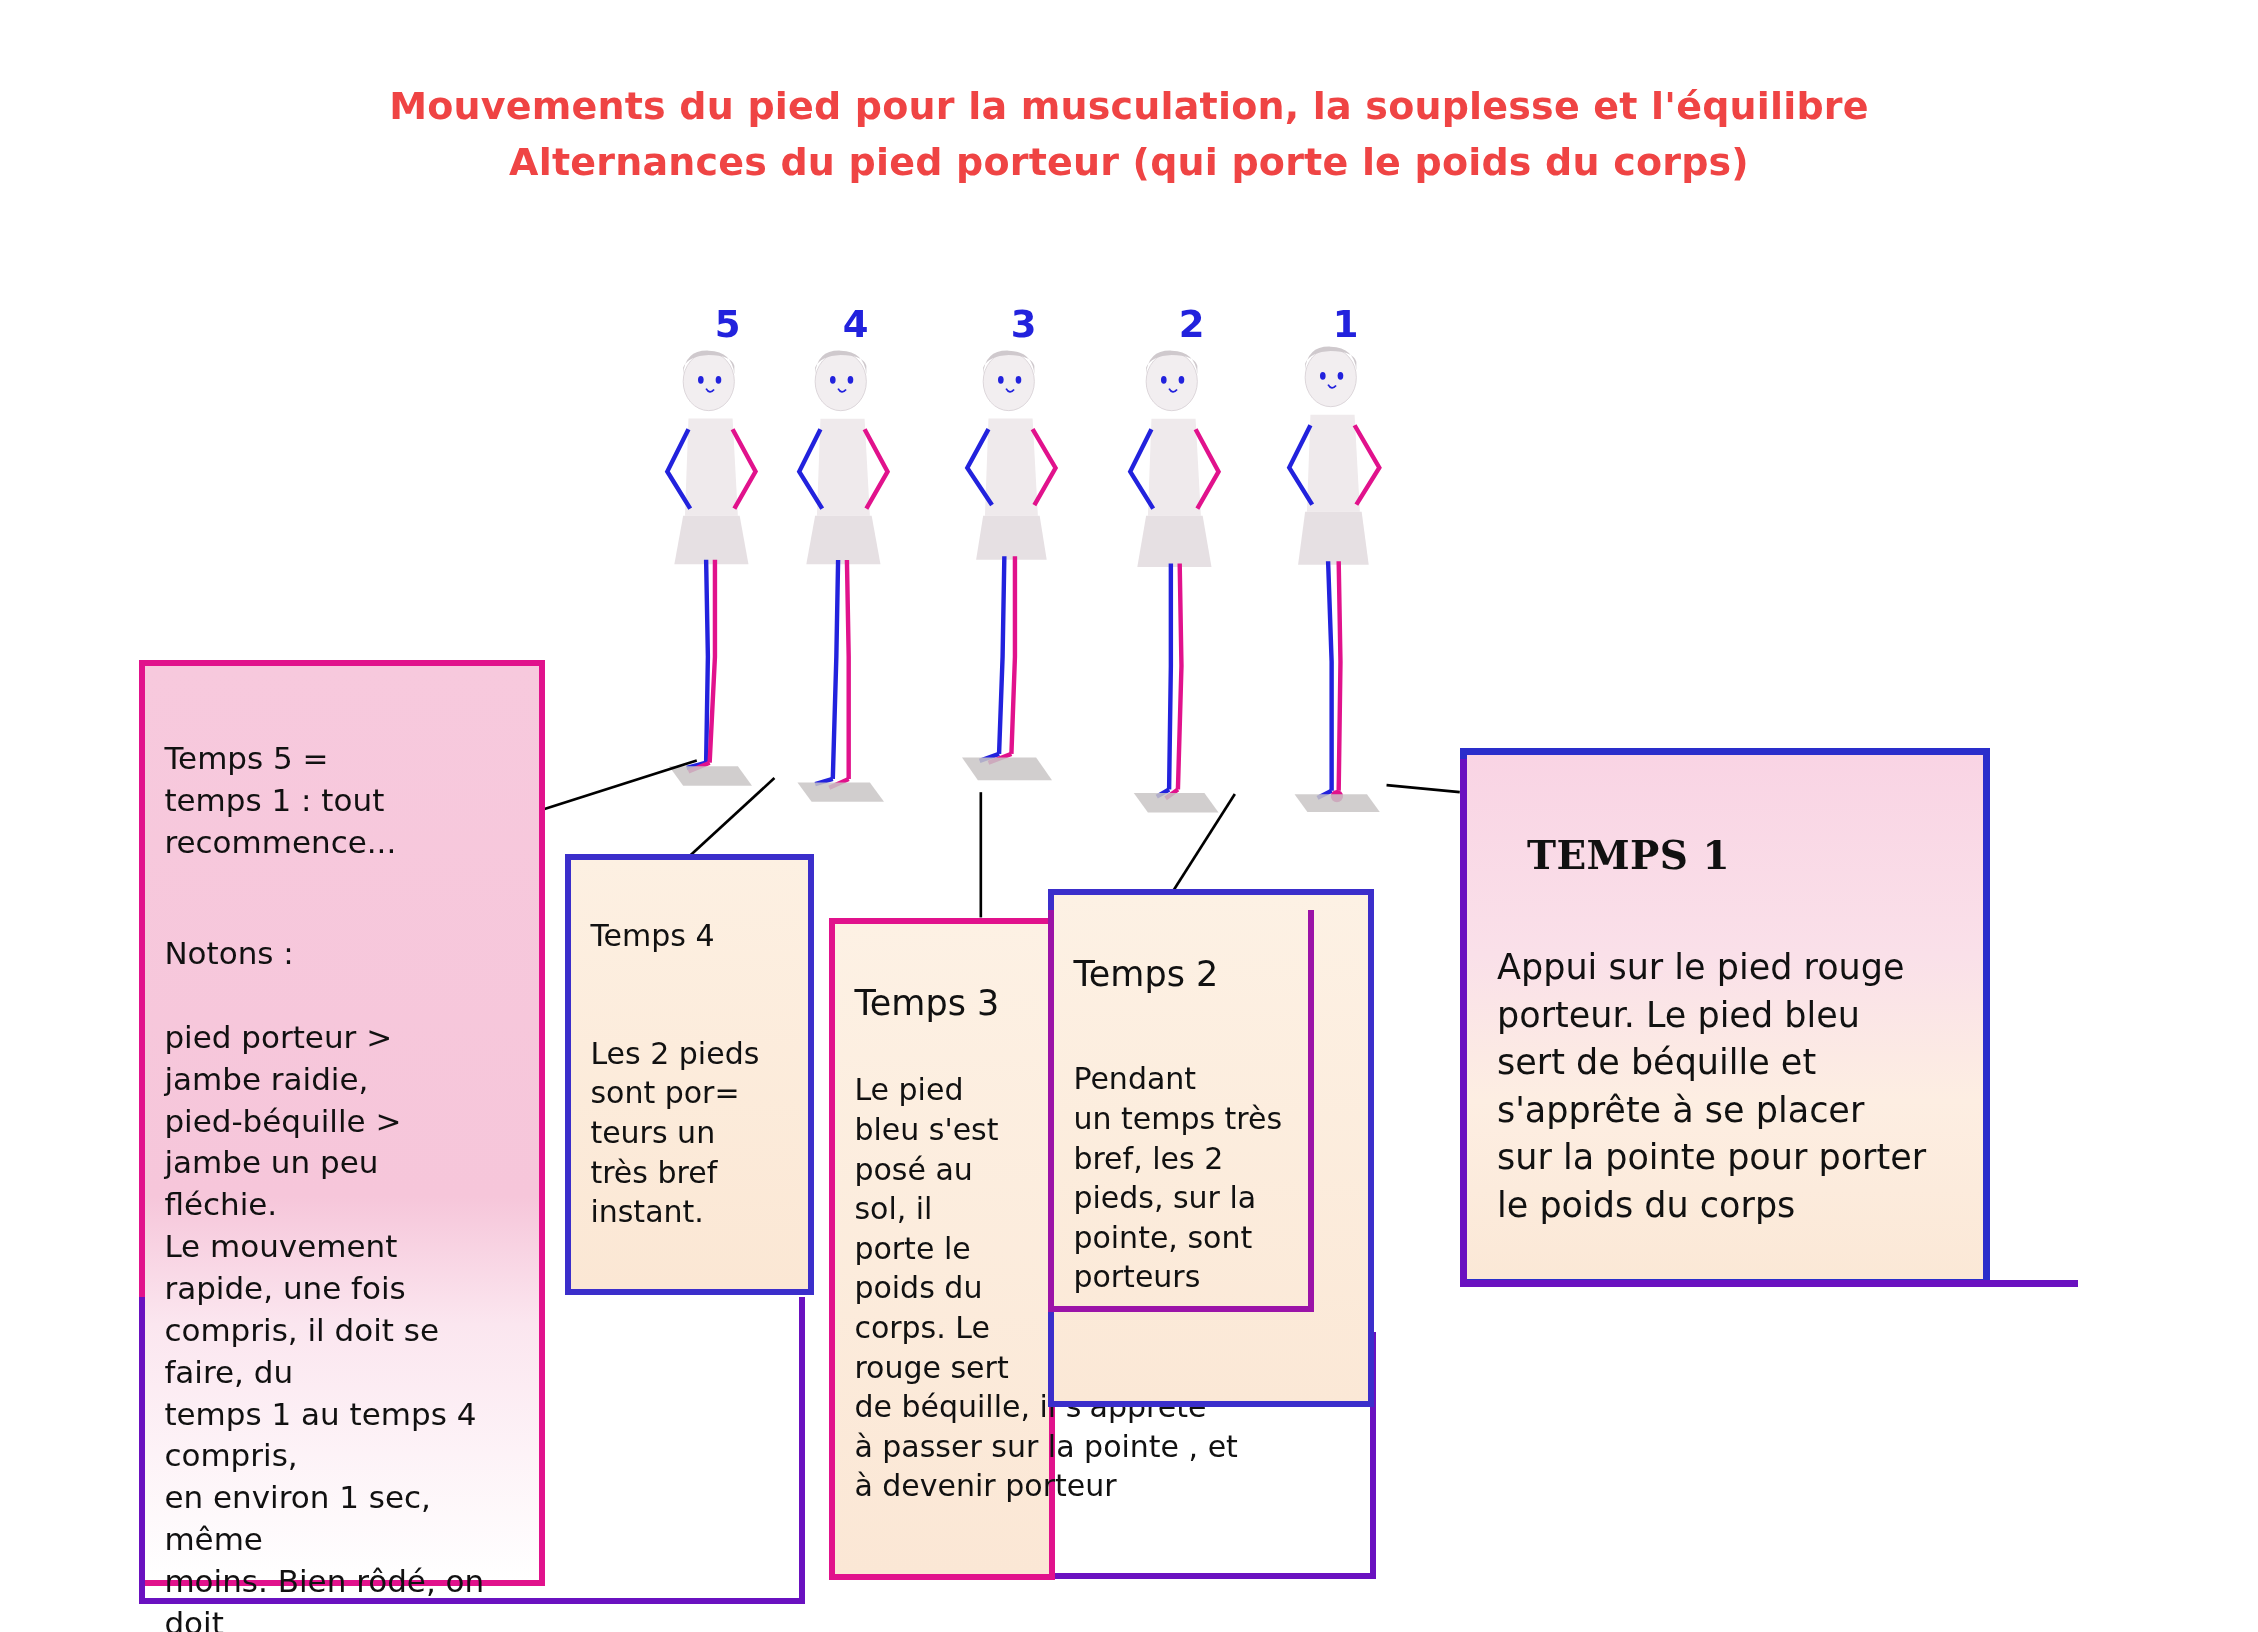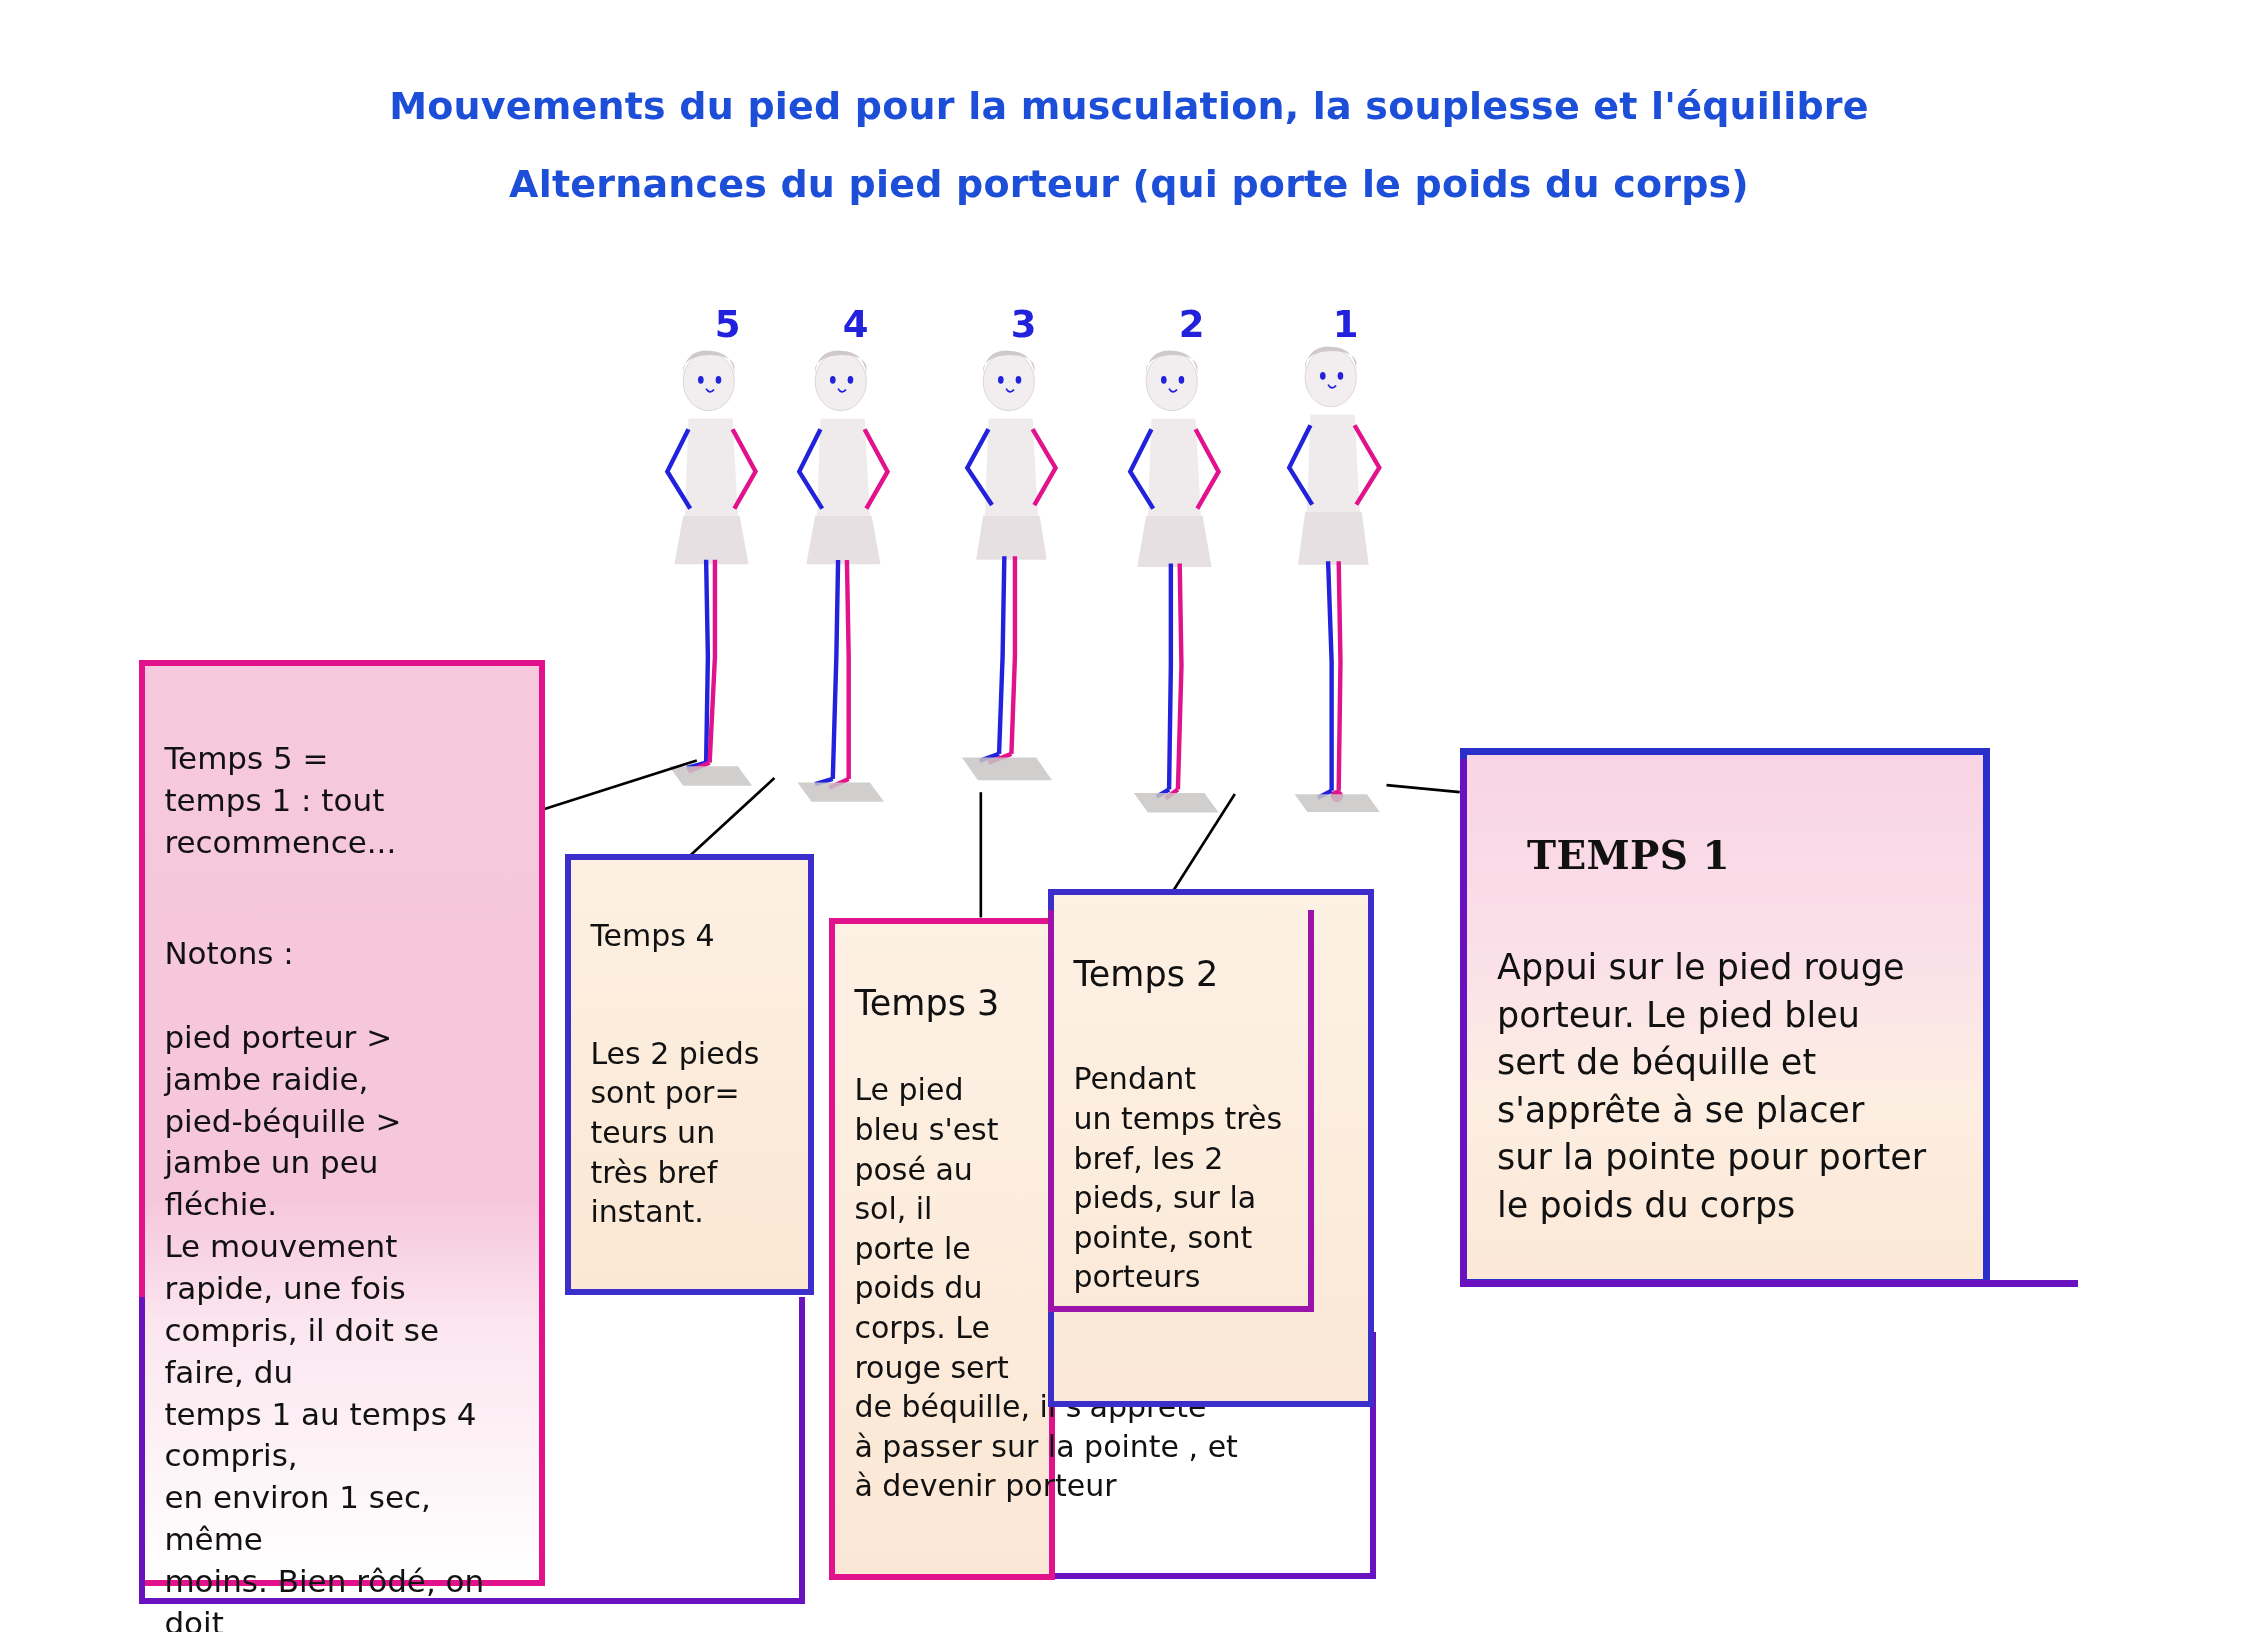--- a/index.html
+++ b/index.html
@@ -18,27 +18,27 @@
     overflow: hidden;
   }
 
   
   .title-block {
     position: absolute;
     left: 0;
     top: 79px;
     width: 2258px;
     text-align: center;
-    color: #1d4ed8;
+    color: #ef4444;
     font-weight: bold;
     font-size: 38px;
     line-height: 1.45;
     letter-spacing: 0.2px;
   }
-  .title-line2 { margin-top: 23px; }
+  .title-line2 { margin-top: 1px; }
 
   
   .fig-number {
     position: absolute;
     color: #2222dd;
     font-weight: bold;
     font-size: 37px;
     text-align: center;
     width: 53px;
   }

